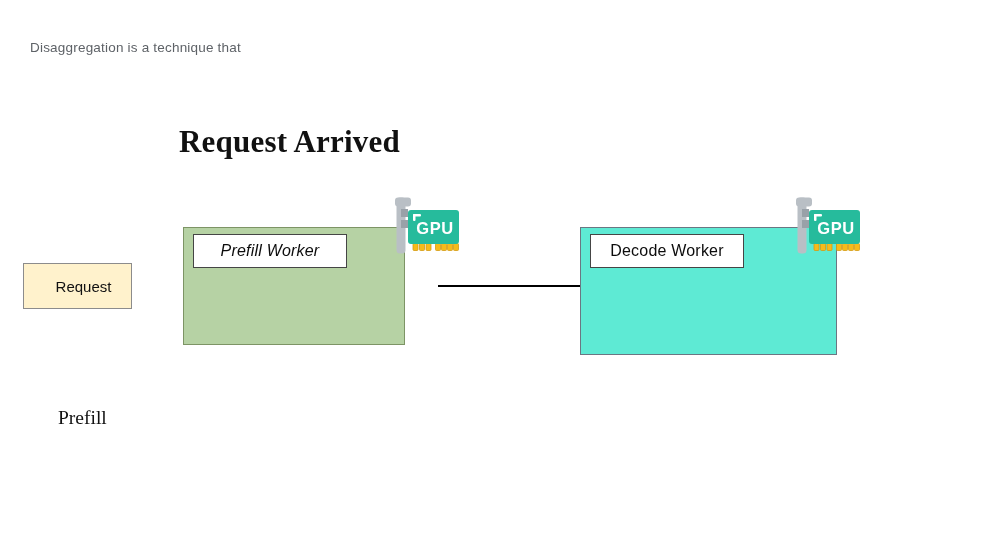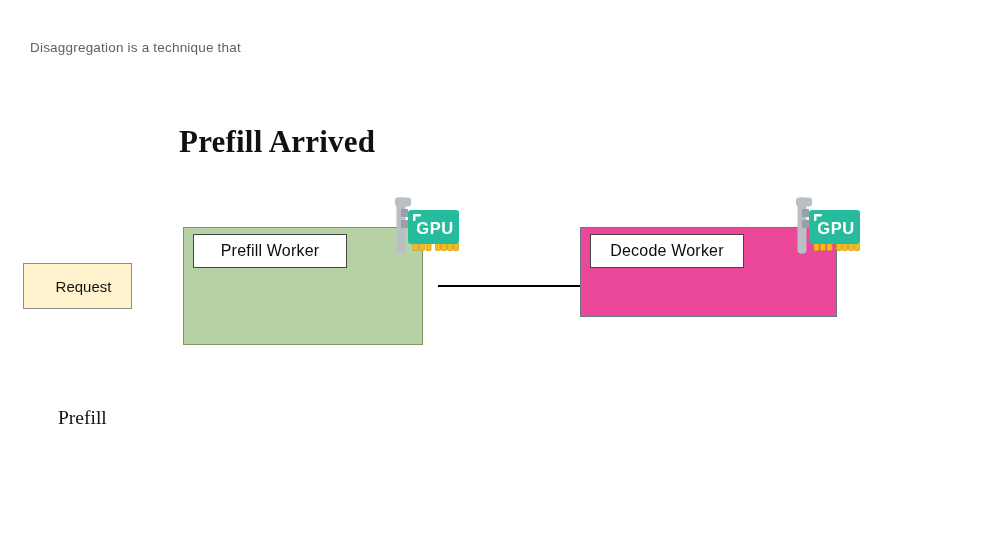--- a/index.html
+++ b/index.html
@@ -20,26 +20,26 @@
   .node{
     position:absolute;box-sizing:border-box;display:flex;
     align-items:center;justify-content:center;
   }
   .request-node{
     left:23px;top:263px;width:109px;height:46px;
     background:#FFF2CC;border:1px solid #8C8C8C;
     font-size:15px;font-weight:500;color:#111;padding-left:12px;
   }
   .prefill-node{
-    left:183px;top:227px;width:240px;height:118px;
-    background:#B6D2A4;border:1px solid #7D9465;
+    left:183px;top:227px;width:222px;height:118px;
+    background:#B6D2A4;border:1px solid #7D9465;font-style:italic;
   }
   .decode-node{
-    left:580px;top:227px;width:257px;height:90px;
-    background:#ec4899;border:1px solid #6B7682;padding-left:48px;
+    left:580px;top:227px;width:257px;height:128px;
+    background:#5eead4;border:1px solid #6B7682;padding-left:48px;
   }
   .worker-label{
     position:absolute;left:9px;top:6px;width:154px;height:34px;
     background:#ffffff;border:1px solid #454545;box-sizing:border-box;
     display:flex;align-items:center;justify-content:center;
     font-size:16px;font-weight:500;color:#0c0c0c;letter-spacing:.2px;
   }
   .connector{
     position:absolute;left:438px;top:285px;width:142px;height:2px;
     background:#000000;
@@ -57,21 +57,21 @@
     font-family:"Liberation Serif",serif;font-size:19.5px;color:#111111;
   }
 </style>
 </head>
 <body>
 
 <div class="canvas">
 
   <div class="caption">Disaggregation is a technique that</div>
 
-  <div class="slide-title">Prefill Arrived</div>
+  <div class="slide-title">Request Arrived</div>
 
   <div class="connector"></div>
 
   <div class="node request-node">
     <span>Request</span>
   </div>
 
   <div class="node prefill-node">
     <div class="worker-label">
       <span>Prefill Worker</span>

